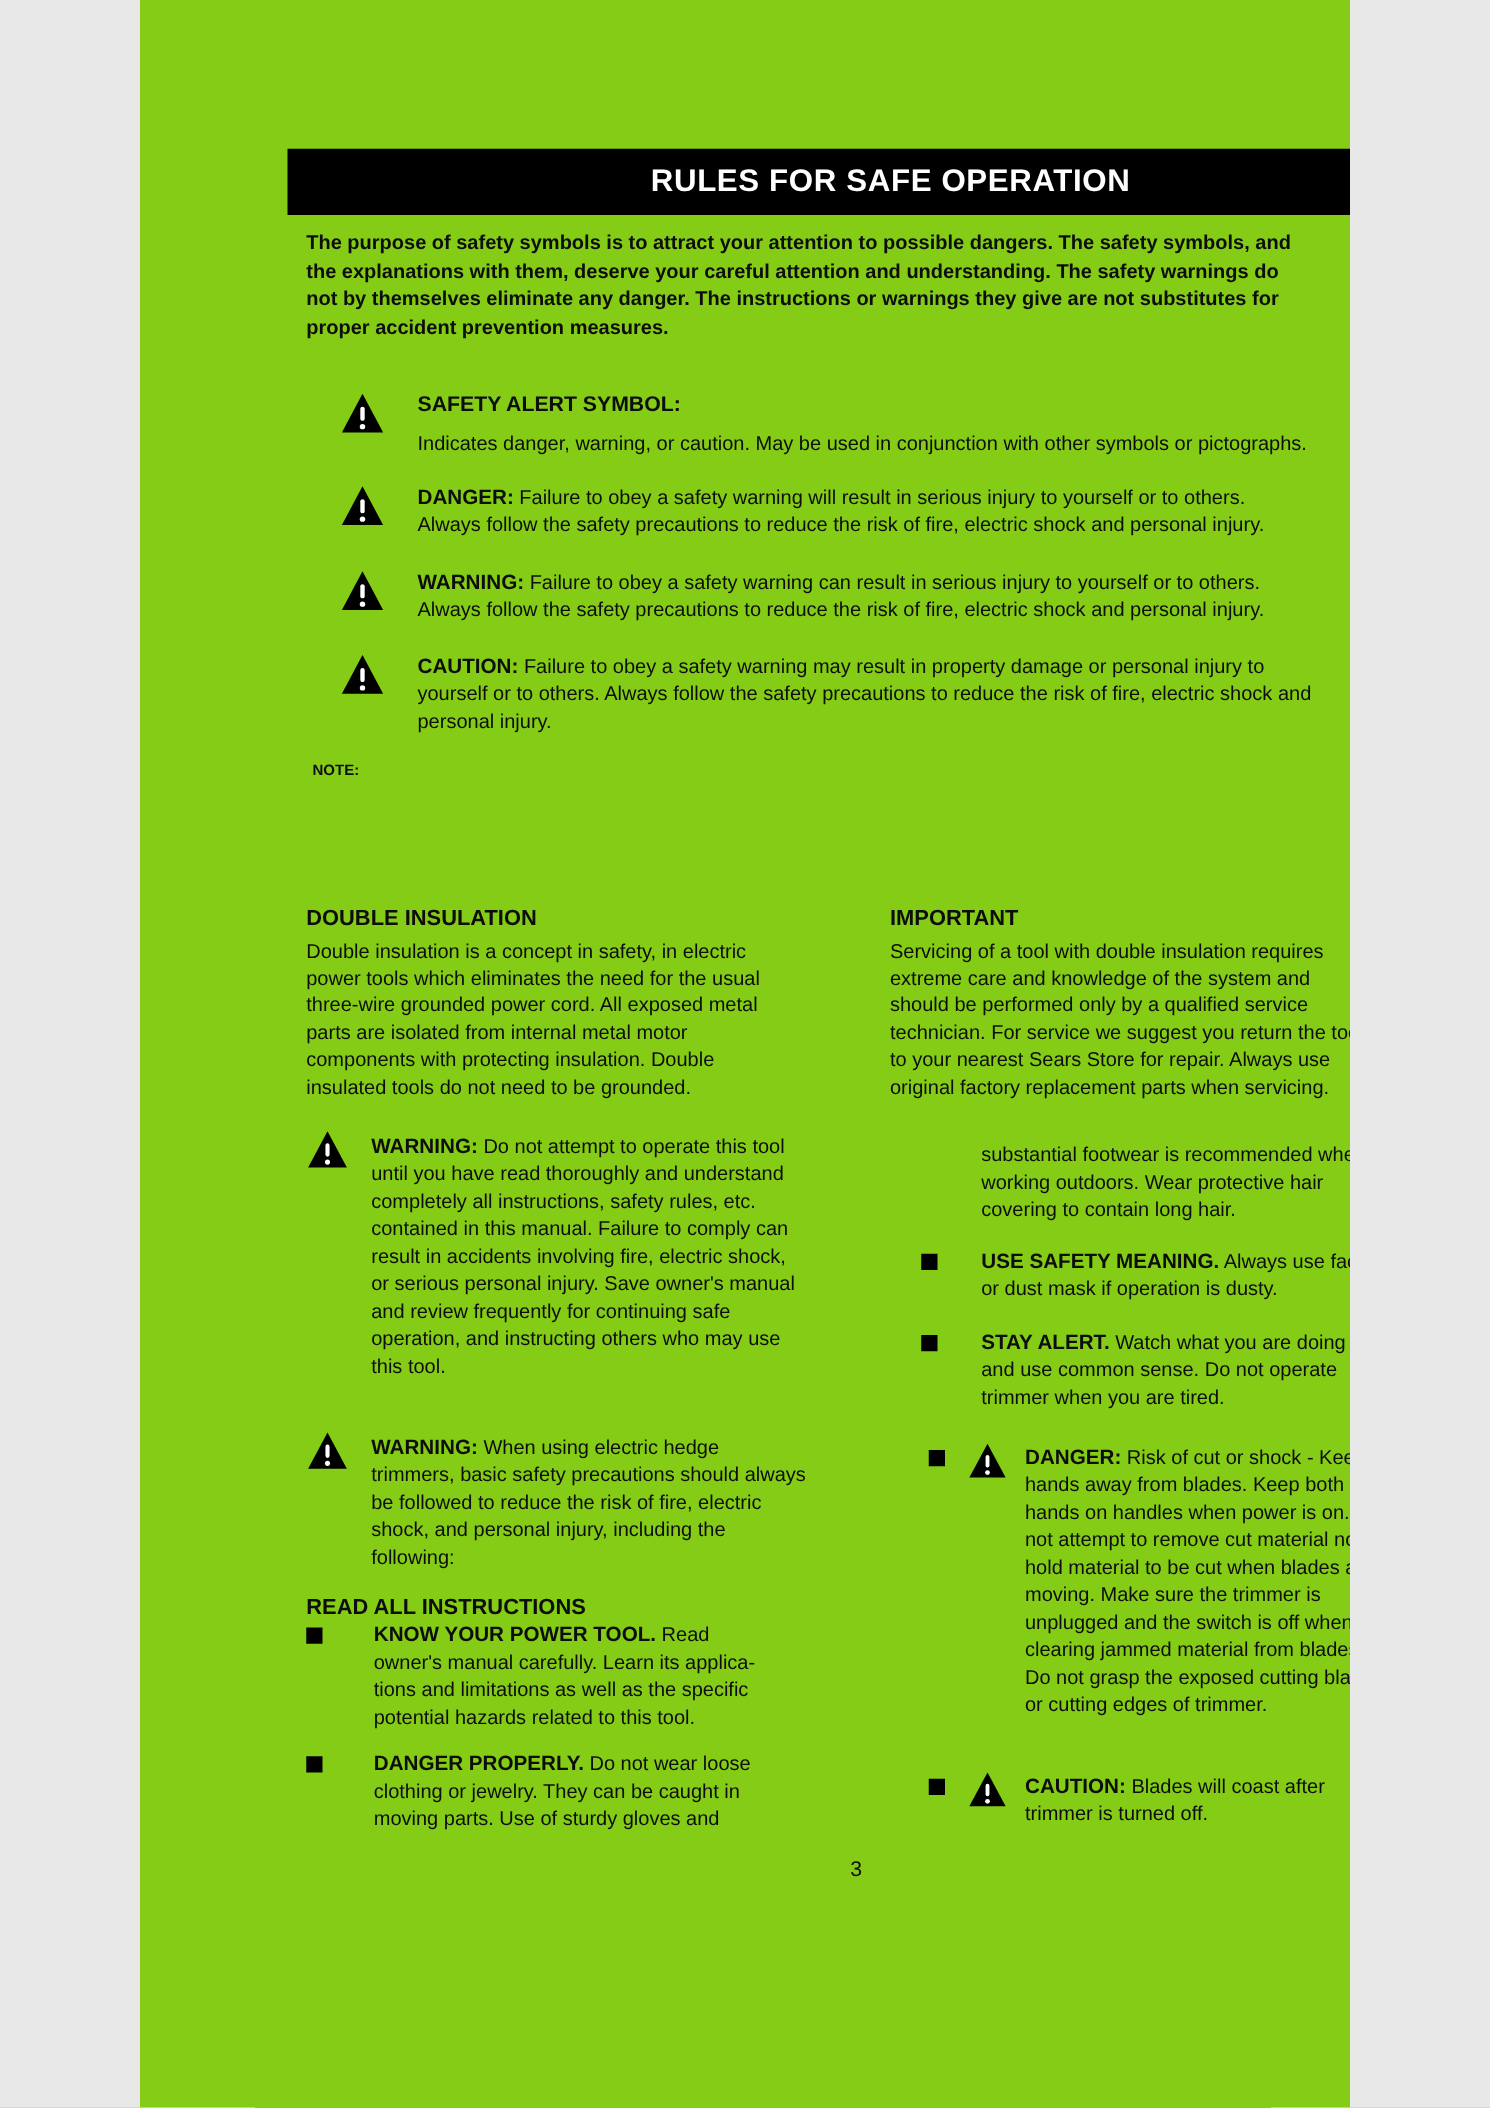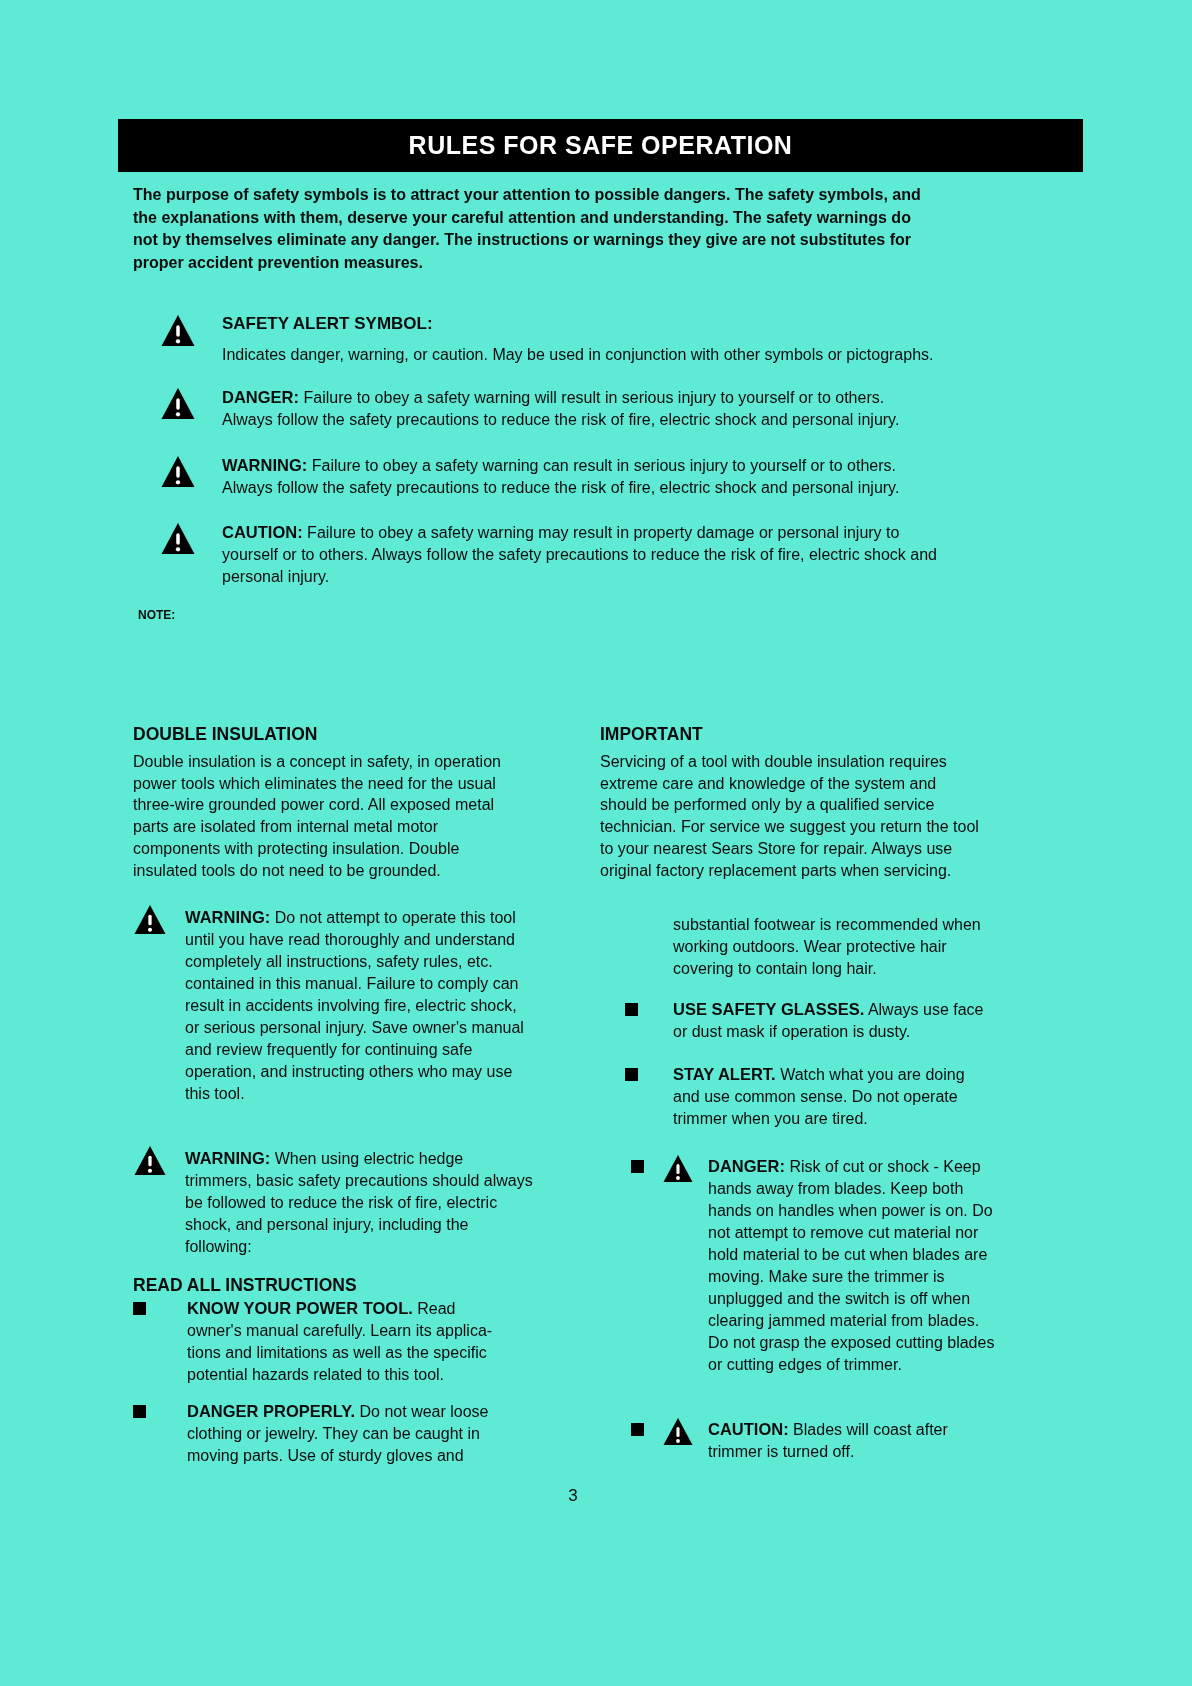--- a/index.html
+++ b/index.html
@@ -1,17 +1,17 @@
 <!DOCTYPE html>
 <html><head>
 <meta charset="utf-8">
 <style>
   html,body { margin:0; padding:0; background:#e8e8e8; }
   .page {
-    position:relative; width:1192px; height:1686px; background:#5eead4;
+    position:relative; width:968px; height:1686px; background:#84cc16;
     font-family:"Liberation Sans", sans-serif; color:#0d0d0d; overflow:hidden;
     margin:0 auto;
   }
   .header-bar {
     position:absolute; left:118px; top:119px; width:965px; height:53px;
     background:#000; display:flex; align-items:center; justify-content:center;
   }
   .header-bar .title {
     color:#fff; font-weight:bold; font-size:25px; letter-spacing:0.5px;
   }
@@ -121,21 +121,21 @@
 
     <div class="note-row mt16">
       <span class="note-lbl">NOTE:</span>
     </div>
   </div>
 
   <div class="cols">
 
     <div class="col-left">
       <div class="col-h">DOUBLE INSULATION</div>
-      <div class="col-p pre">Double insulation is a concept in safety, in operation
+      <div class="col-p pre">Double insulation is a concept in safety, in electric
 power tools which eliminates the need for the usual
 three-wire grounded power cord. All exposed metal
 parts are isolated from internal metal motor
 components with protecting insulation. Double
 insulated tools do not need to be grounded.</div>
 
       <div class="warn-row w1">
         <span class="tri"><svg width="34" height="31" viewBox="0 0 34 32">
               <use href="#alert-tri"></use>
             </svg></span>
@@ -191,21 +191,21 @@
 technician. For service we suggest you return the tool
 to your nearest Sears Store for repair. Always use
 original factory replacement parts when servicing.</div>
 
       <div class="rc-cont rc1 pre">substantial footwear is recommended when
 working outdoors. Wear protective hair
 covering to contain long hair.</div>
 
       <div class="rc-bullet rc2">
         <span class="sq"></span>
-        <span class="lblb">USE SAFETY GLASSES.</span>
+        <span class="lblb">USE SAFETY MEANING.</span>
         <span class="pre">Always use face
 or dust mask if operation is dusty.</span>
       </div>
 
       <div class="rc-bullet rc3">
         <span class="sq"></span>
         <span class="lblb">STAY ALERT.</span>
         <span class="pre">Watch what you are doing
 and use common sense. Do not operate
 trimmer when you are tired.</span>

